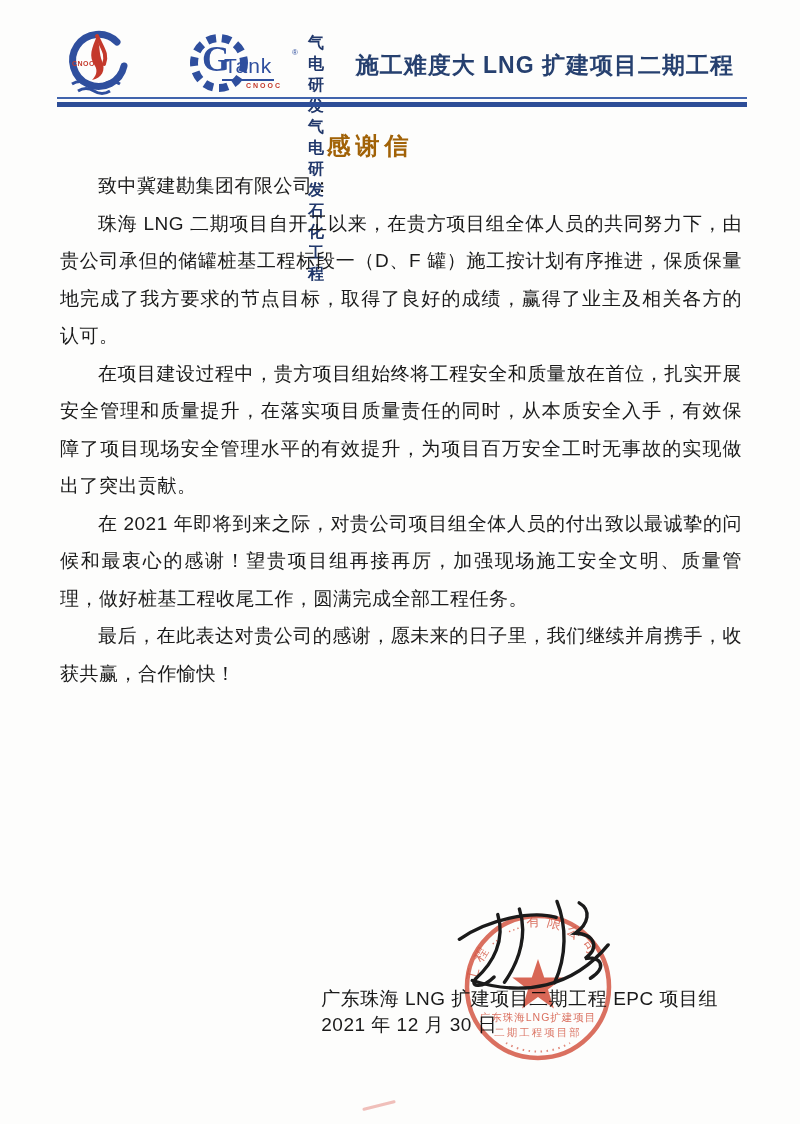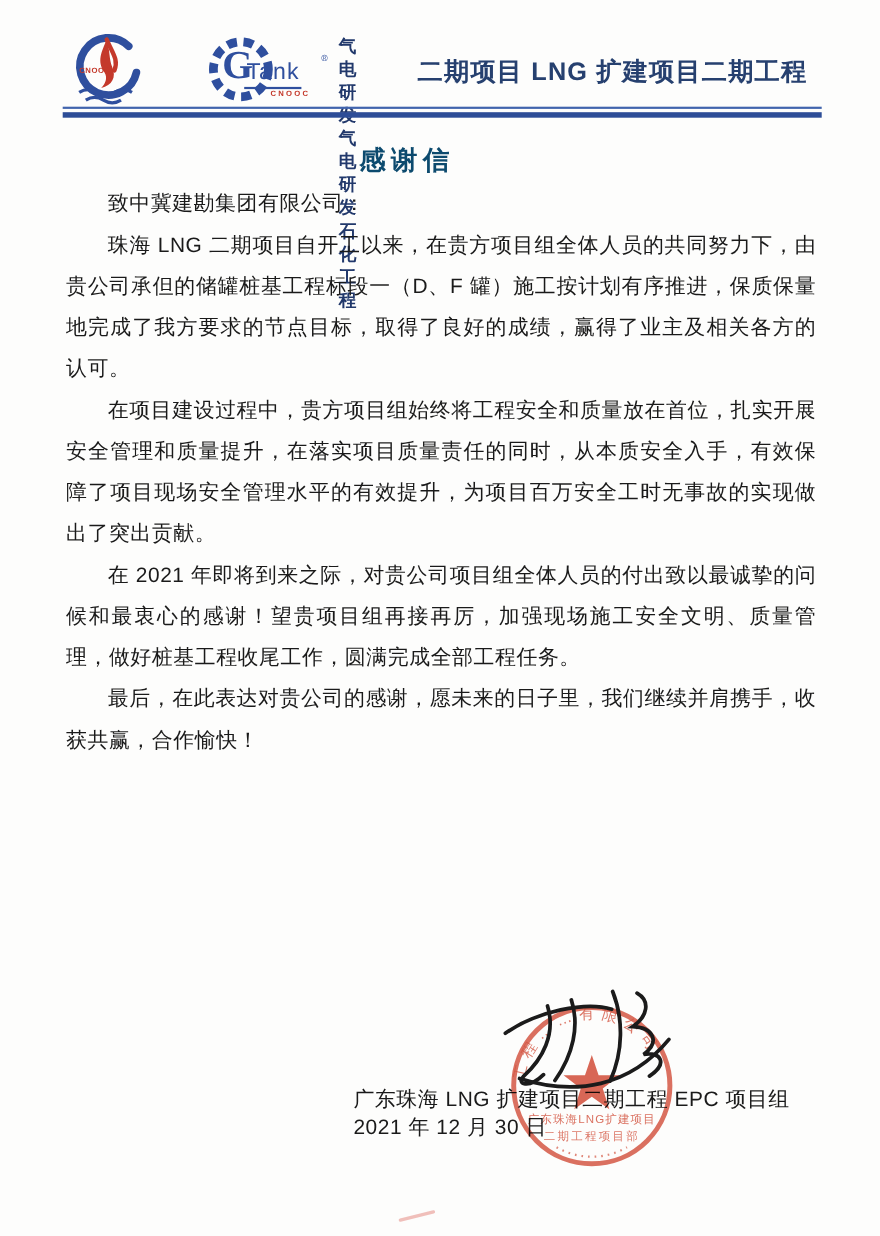--- a/index.html
+++ b/index.html
@@ -36,21 +36,21 @@
   .project-title {
     position:absolute; right:66px; top:50px; color:#26406f; font-weight:bold;
     font-size:23px; letter-spacing:1px;
   }
   .rule-thin  { position:absolute; left:57px; top:97px;  width:690px; height:2px; background:#4164ad; }
   .rule-thick { position:absolute; left:57px; top:102px; width:690px; height:5px; background:#2d4d97; }
 
   
   .letter-title {
     position:absolute; left:0; top:130px; width:740px; text-align:center;
-    font-size:24px; font-weight:bold; letter-spacing:5px; color:#0c4a6e;
+    font-size:24px; font-weight:bold; letter-spacing:5px; color:#a16207;
   }
   .letter-body {
     position:absolute; left:60px; top:167px; width:682px;
     font-size:19px; line-height:37.5px; text-align:justify;
     letter-spacing:0.5px; color:#1a1a1a;
   }
   .letter-body p { text-indent:2em; }
 
   
   .sig-block {
@@ -95,21 +95,21 @@
       <span class="gtank-cnooc">CNOOC</span>
     </div>
 
     <div class="tagline">
       <div>气电研发</div>
       <div>气电研发</div>
       <div>石化工程</div>
     </div>
   </div>
 
-  <div class="project-title">二期项目 LNG 扩建项目二期工程</div>
+  <div class="project-title">施工难度大 LNG 扩建项目二期工程</div>
   <div class="rule-thin"></div>
   <div class="rule-thick"></div>
 
   <div class="letter-title">感谢信</div>
 
   <div class="letter-body">
     <p>致中冀建勘集团有限公司：</p>
     <p>珠海 LNG 二期项目自开工以来，在贵方项目组全体人员的共同努力下，由贵公司承但的储罐桩基工程标段一（D、F 罐）施工按计划有序推进，保质保量地完成了我方要求的节点目标，取得了良好的成绩，赢得了业主及相关各方的认可。</p>
     <p>在项目建设过程中，贵方项目组始终将工程安全和质量放在首位，扎实开展安全管理和质量提升，在落实项目质量责任的同时，从本质安全入手，有效保障了项目现场安全管理水平的有效提升，为项目百万安全工时无事故的实现做出了突出贡献。</p>
     <p>在 2021 年即将到来之际，对贵公司项目组全体人员的付出致以最诚挚的问候和最衷心的感谢！望贵项目组再接再厉，加强现场施工安全文明、质量管理，做好桩基工程收尾工作，圆满完成全部工程任务。</p>

